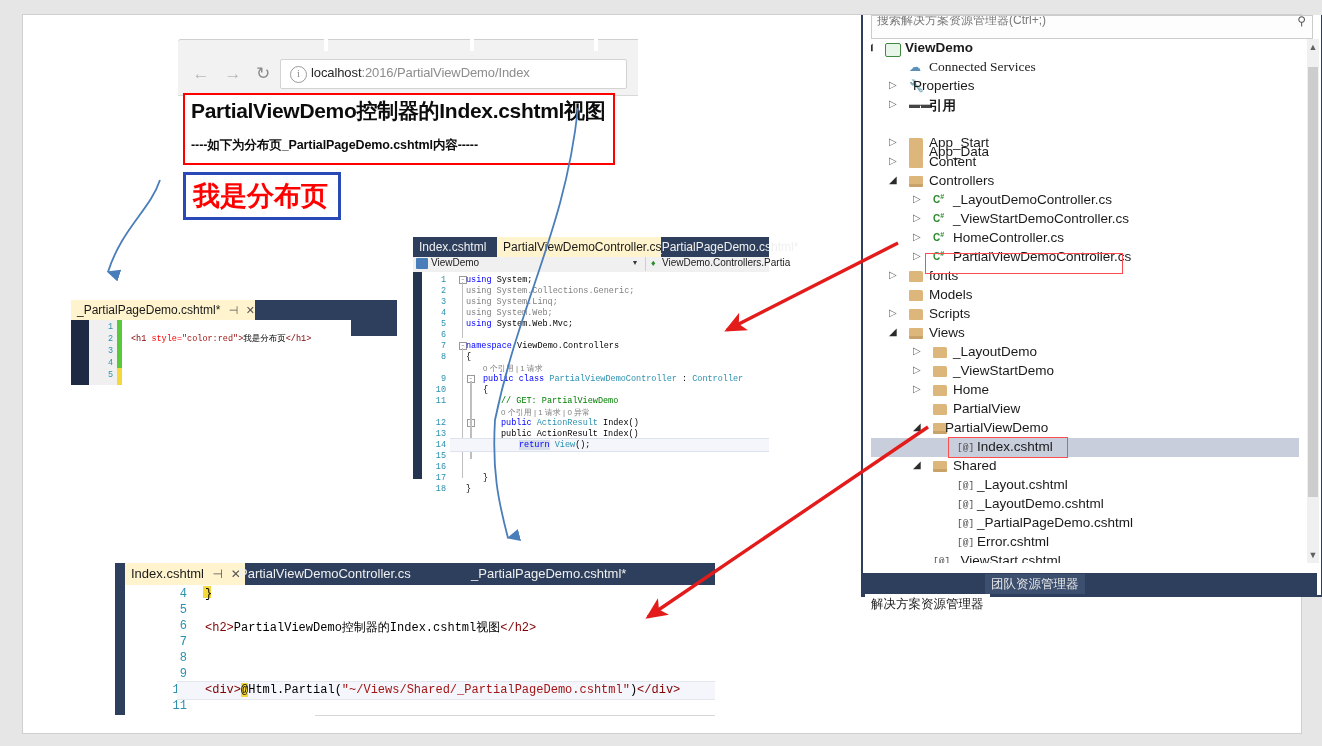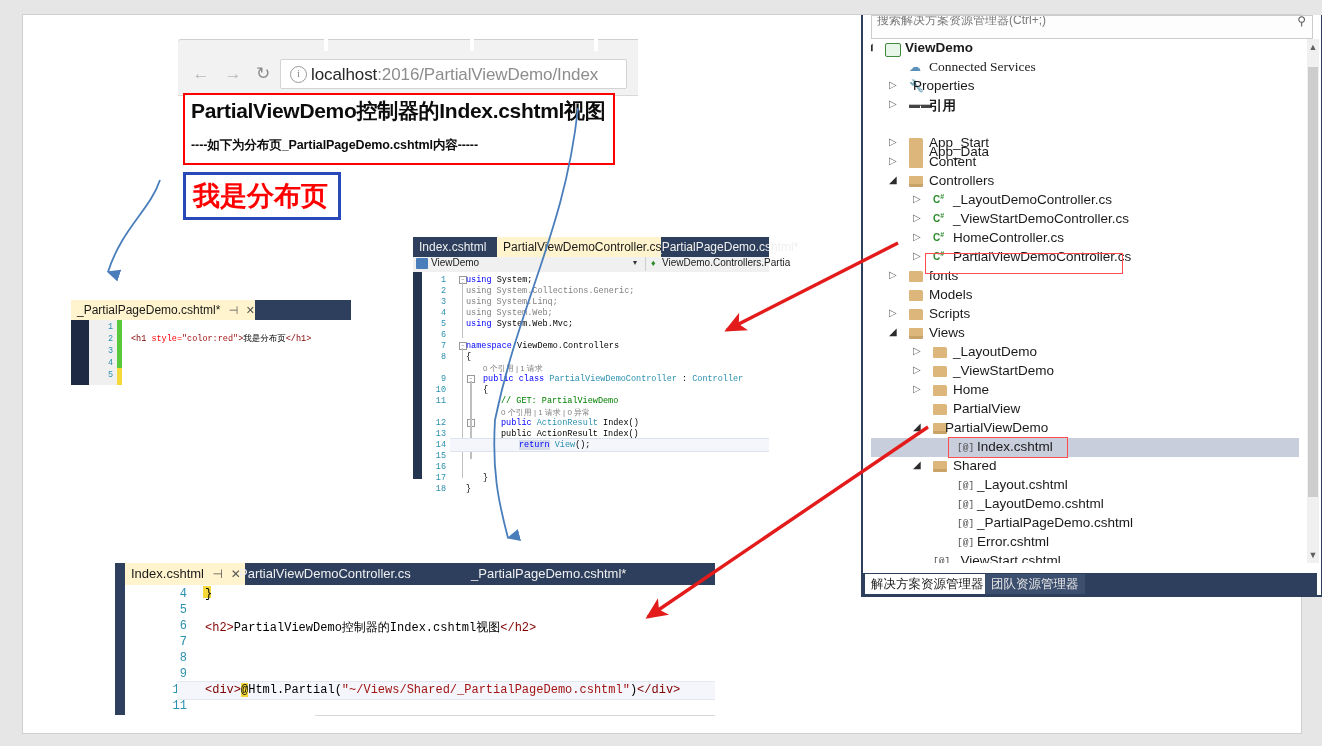--- a/index.html
+++ b/index.html
@@ -11,21 +11,21 @@
   
   #browser{left:155px;top:22px;width:460px;height:58px;}
   .tabstrip{position:absolute;left:0;top:0;width:460px;height:14px;background:#ffffff;}
   .tabshape{position:absolute;top:2px;height:12px;border-top:1px solid #cfcfcf;background:#f2f2f2;}
   .navbar{position:absolute;left:0;top:14px;width:460px;height:44px;background:#f2f2f2;border-bottom:1px solid #d8d8d8;}
   .navbtn{position:absolute;top:12px;width:22px;height:22px;color:#b8b8b8;font-size:17px;line-height:22px;text-align:center;}
   .reloadbtn{color:#8a8a8a;font-size:17px;}
   .omnibox{position:absolute;left:102px;top:8px;width:345px;height:28px;background:#ffffff;border:1px solid #d3d3d3;border-radius:2px;}
   .infoicon{position:absolute;left:9px;top:6px;width:15px;height:15px;border:1.4px solid #9a9a9a;border-radius:50%;color:#8f8f8f;
             font-size:11px;line-height:13px;text-align:center;font-family:"Liberation Serif",serif;}
-  .urltext{position:absolute;left:30px;top:5px;font-size:17px;color:#8d8d8d;letter-spacing:-0.1px;white-space:nowrap;}
+  .urltext{position:absolute;left:30px;top:5px;font-size:13px;color:#8d8d8d;letter-spacing:-0.1px;white-space:nowrap;}
   .urltext b{color:#262626;font-weight:normal;}
 
   
   #contentbox{left:160px;top:78px;width:428px;height:68px;border:2px solid #ff0000;background:#ffffff;}
   .h2line{position:absolute;left:6px;top:2px;font-size:21px;font-weight:bold;color:#0c0c0c;white-space:nowrap;letter-spacing:-0.3px;}
   .h4line{position:absolute;left:6px;top:42px;font-size:12.5px;font-weight:bold;color:#0c0c0c;white-space:nowrap;letter-spacing:-0.1px;}
   #partialbox{left:160px;top:157px;width:152px;height:42px;border:3px solid #2a49b8;background:#ffffff;}
   .h1line{position:absolute;left:7px;top:3px;font-size:27px;font-weight:bold;color:#ff0000;white-space:nowrap;letter-spacing:0px;}
 
   
@@ -37,21 +37,21 @@
   .vs-body{position:absolute;background:#ffffff;}
   .gutter{position:absolute;left:0;top:0;height:100%;background:#eeeef2;}
   .ln{position:absolute;text-align:right;color:#2b91af;font-family:"Liberation Mono",monospace;}
   .code{position:absolute;font-family:"Liberation Mono",monospace;white-space:pre;}
   .k{color:#0000ff;} .t{color:#2b91af;} .s{color:#a31515;} .c{color:#008000;}
   .g{color:#808080;} .tag{color:#800000;} .attr{color:#ff0000;} .blk{color:#000000;}
   .lens{color:#808080;font-family:"Liberation Sans",sans-serif;}
 
   
   #edA{left:48px;top:285px;width:280px;height:85px;}
-  #edA .vs-tabbar{width:280px;height:36px;}
+  #edA .vs-tabbar{width:280px;height:36px;padding-left:46px;}
   #edA .vs-body{left:0;top:20px;width:280px;height:65px;background:#1e2a44;}
   #edA .pane{position:absolute;left:18px;top:0;width:262px;height:65px;background:#ffffff;}
   #edA .gutter{width:28px;background:#f0f0f0;}
   #edA .marginbar{position:absolute;left:28px;top:0;width:5px;height:100%;}
 
   
   #edB{left:390px;top:222px;width:356px;height:242px;}
   #edB .vs-tabbar{width:356px;height:20px;}
   #edB .navstrip{position:absolute;left:0;top:20px;width:356px;height:15px;background:#f0f0f0;border-bottom:1px solid #cfcfcf;}
   #edB .vs-body{left:0;top:35px;width:356px;height:207px;background:#ffffff;}
@@ -79,21 +79,21 @@
   .folder{display:inline-block;width:14px;height:11px;background:#dcb67a;border-radius:1px 2px 1px 1px;position:relative;top:2px;}
   .folderopen{display:inline-block;width:14px;height:11px;background:#dcb67a;border-radius:1px;position:relative;top:2px;
               border-bottom:3px solid #c8a269;box-sizing:border-box;}
   .cs{color:#2d8b2d;font-weight:bold;font-size:10px;font-family:"Liberation Sans",sans-serif;}
   .razor{color:#4a4a4a;font-size:9.5px;font-family:"Liberation Mono",monospace;}
   #sbtrack{position:absolute;right:2px;top:24px;width:12px;height:524px;background:#f0f0f0;}
   #sbthumb{position:absolute;right:3px;top:52px;width:10px;height:430px;background:#cdcdcd;}
   .sbarrow{position:absolute;right:2px;width:12px;height:12px;color:#606060;font-size:9px;text-align:center;line-height:12px;}
   #bottomtabs{position:absolute;left:0px;bottom:0px;width:454px;height:22px;background:#2d3f5c;}
   .btab{position:absolute;top:1px;height:20px;font-size:12.5px;line-height:20px;padding:0 6px;color:#e8e8e8;}
-  .btab.active{background:#ffffff;color:#1a1a1a;}
+  .btab.active{background:#ffffff;color:#1a1a1a;margin-top:20px;}
   .btab.inactive{background:#3c4f6e;}
 
   
   .hilite{position:absolute;border:1.5px solid #ff4d4d;}
   svg.overlay{position:absolute;left:0;top:0;width:1322px;height:746px;pointer-events:none;}
 </style>
 </head>
 <body>
 
 <div id="canvas">

